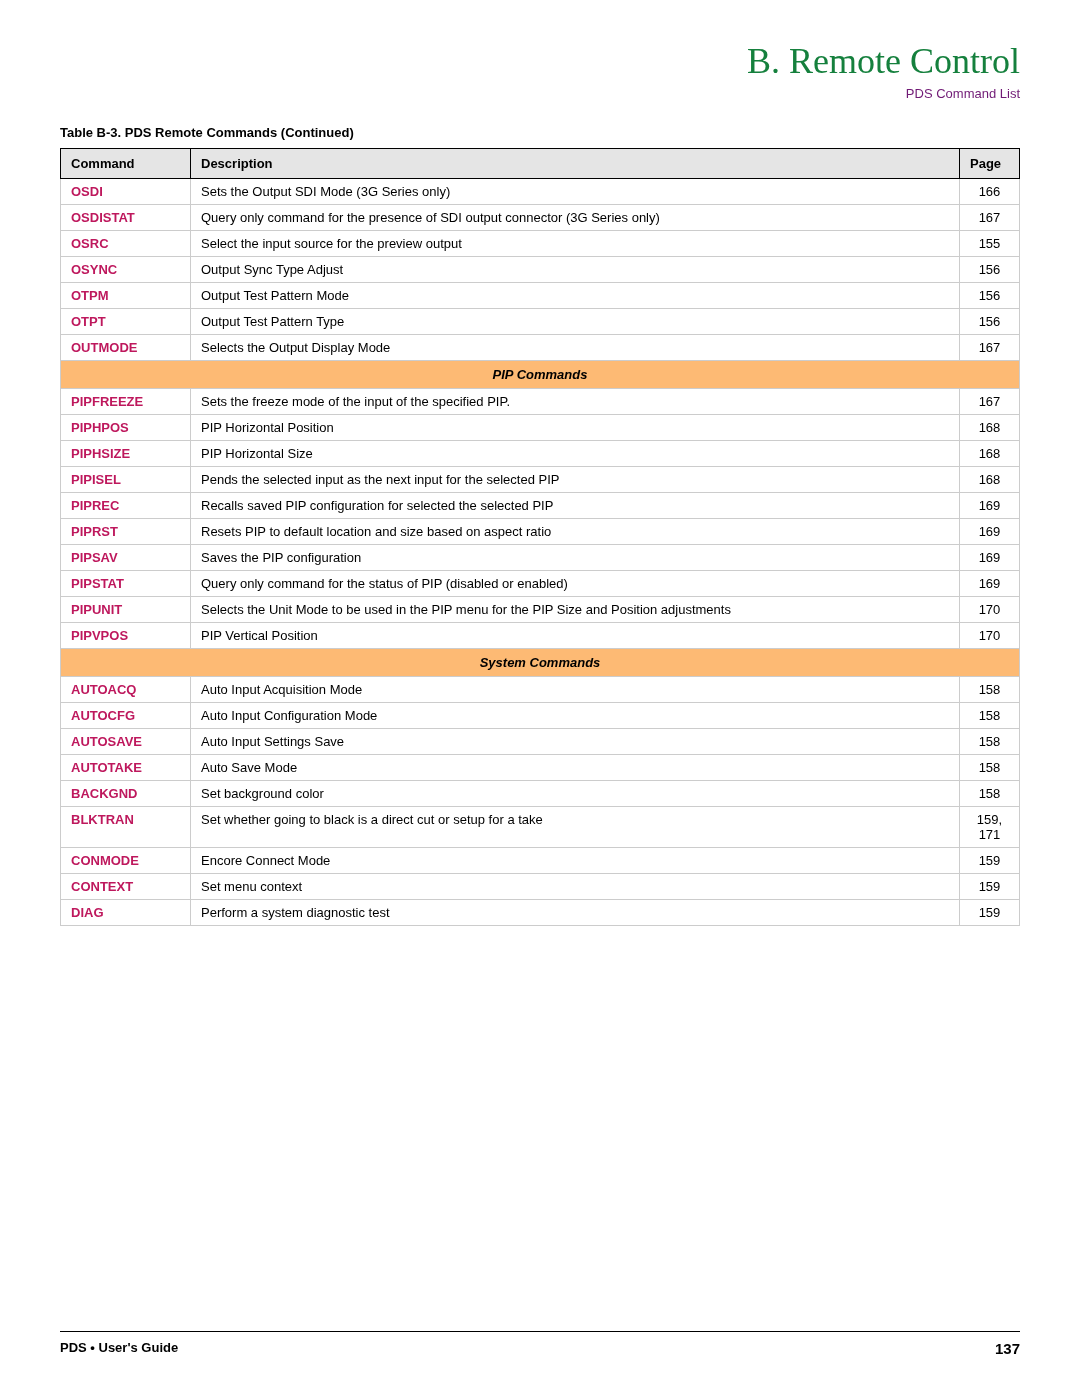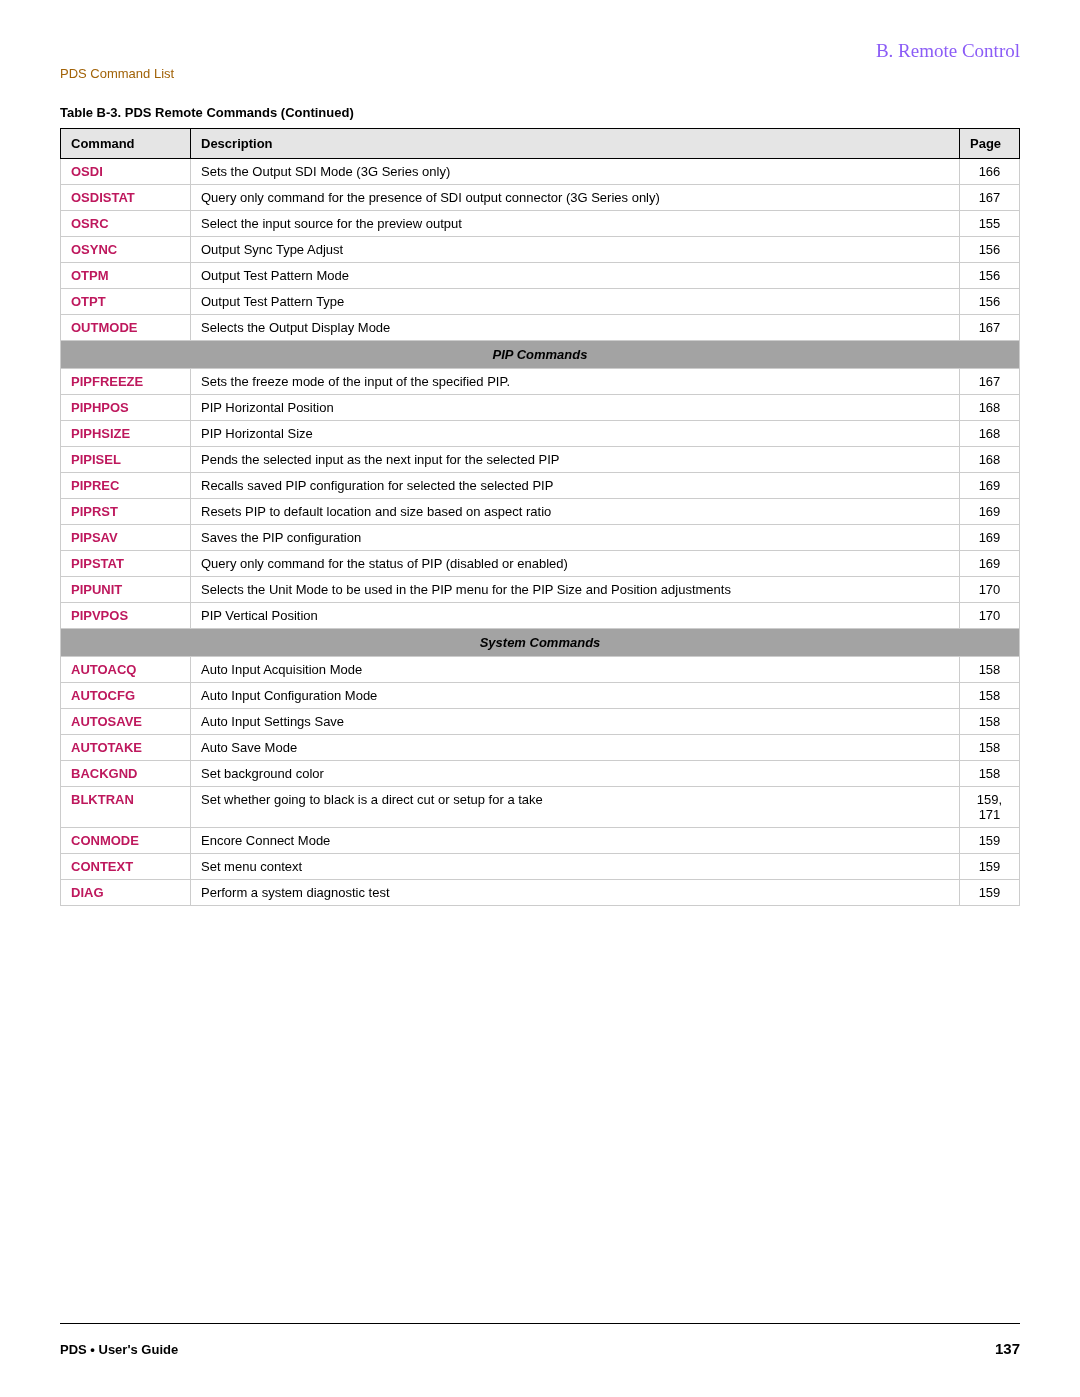--- a/index.html
+++ b/index.html
@@ -12,29 +12,29 @@
       position: relative;
       padding: 40px 60px 60px 60px;
     }
 
     
     .page-header {
       text-align: right;
       margin-bottom: 4px;
     }
     .page-title {
-      font-size: 19px;
+      font-size: 36px;
       font-family: Georgia, serif;
       font-weight: normal;
-      color: #8b5cf6;
+      color: #15803d;
     }
     .page-subtitle {
       font-size: 13px;
-      color: #a16207;
-      text-align: left;
+      color: #701a75;
+      text-align: right;
       margin-bottom: 24px;
     }
 
     
     .table-caption {
       font-size: 13px;
       font-weight: bold;
       margin-bottom: 8px;
       text-align: left;
     }
@@ -70,48 +70,47 @@
       width: 60px;
       text-align: center;
       vertical-align: top;
     }
     .main-table td.desc-col {
       vertical-align: top;
     }
 
     
     .section-row td {
-      background: #a3a3a3;
+      background: #fdba74;
       font-weight: bold;
       font-style: italic;
       text-align: center;
       padding: 6px 10px;
       border: 1px solid #ccc;
     }
 
     
     .page-footer {
       position: absolute;
       bottom: 40px;
       left: 60px;
       right: 60px;
       display: flex;
       justify-content: space-between;
-      align-items: flex-end;
+      align-items: flex-start;
       border-top: 1px solid #000;
       padding-top: 8px;
       font-size: 13px;
     }
     .footer-left {
       font-weight: bold;
     }
     .footer-right {
       font-weight: bold;
       font-size: 15px;
-      margin-top: 8px;
     }
     .footer-line {
       flex: 1;
       height: 1px;
       background: transparent;
       margin: 0 20px;
     }
   </style>
 </head>
 <body>

